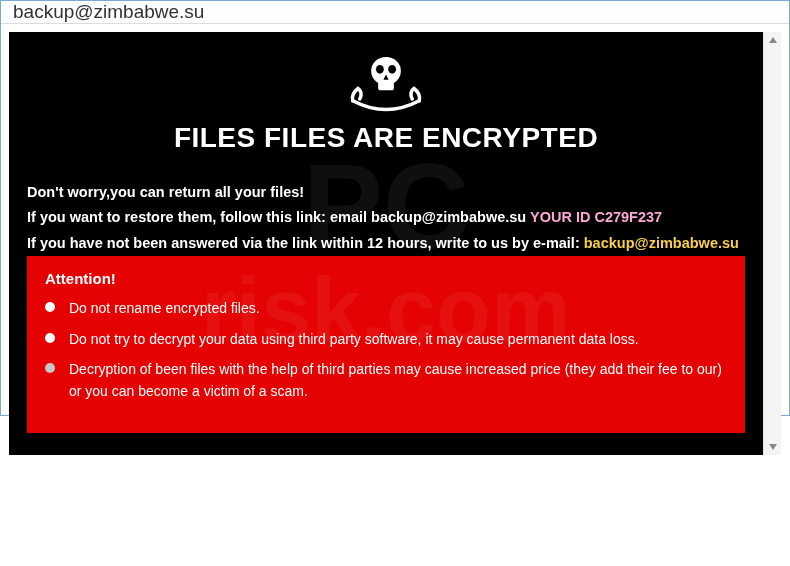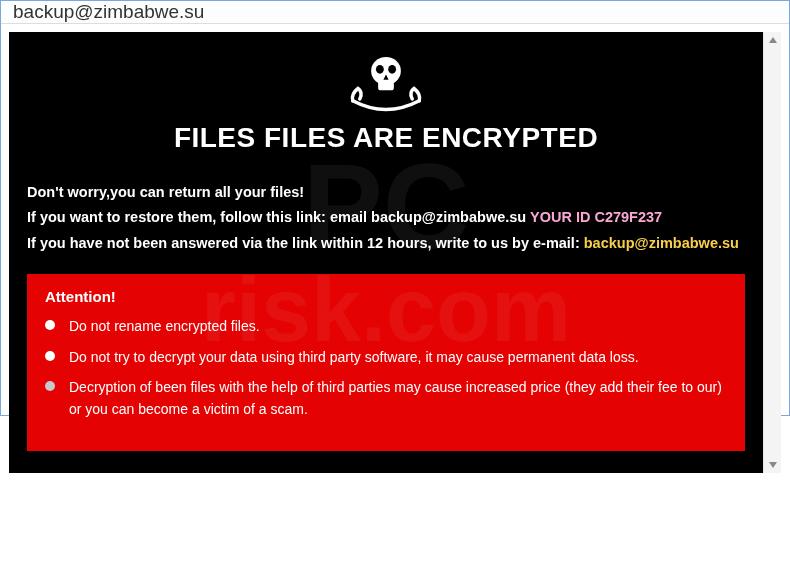--- a/index.html
+++ b/index.html
@@ -80,21 +80,20 @@
     line-height: 1.75;
     font-weight: 700;
     color: #fff;
   }
   .lines .l1 { font-weight: 700; }
   .email1 { color: #fff; font-weight: 700; }
   .id-label { color: #f9a8d4; font-weight: 700; }
   .id-val { color: #f9a8d4; font-weight: 800; }
   .email2 { color: #f7cf4a; font-weight: 800; }
   .alert {
-    margin-top: 18px;
     background: #e40202;
     padding: 14px 18px 22px 18px;
     color: #fff;
   }
   .alert-title {
     font-weight: 700;
     font-size: 15px;
     margin-bottom: 10px;
   }
   .bullets {

